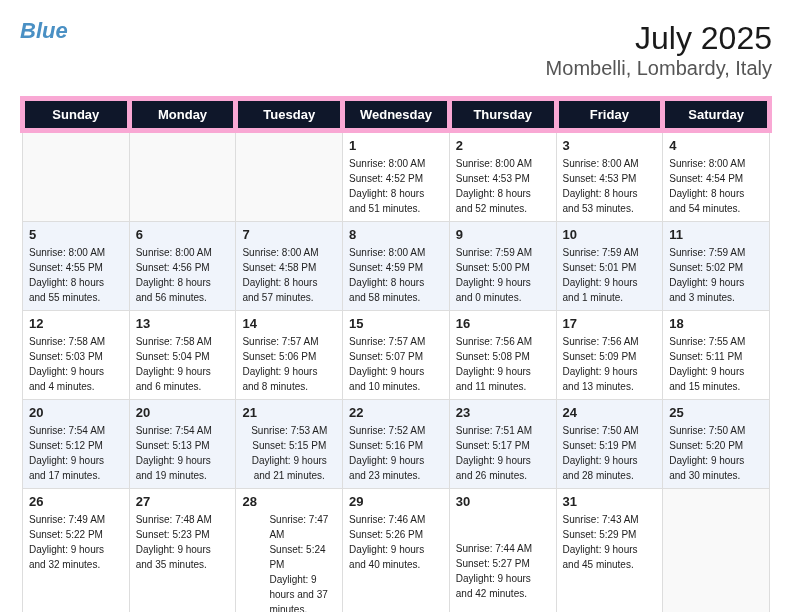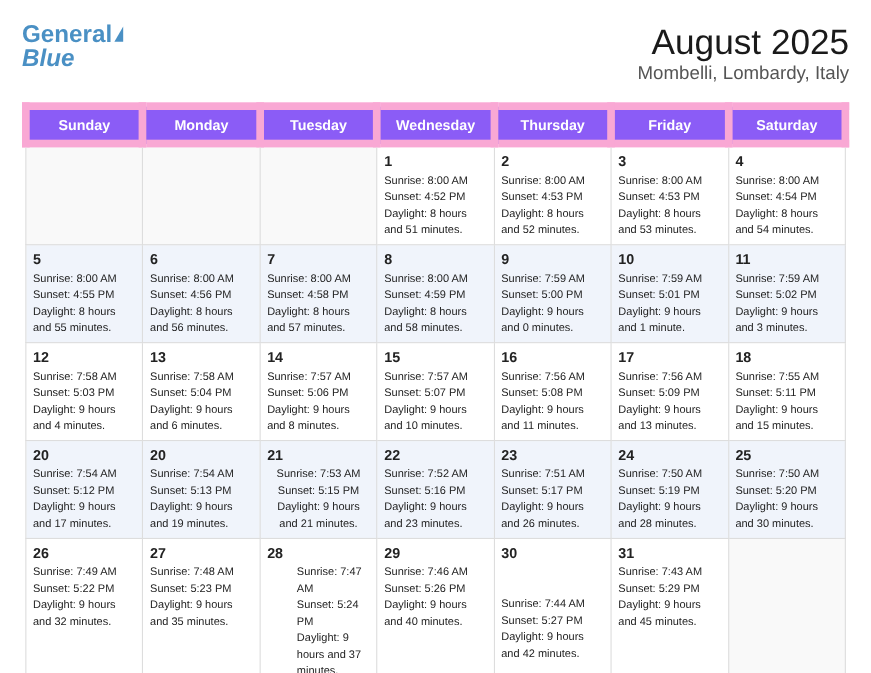--- a/index.html
+++ b/index.html
@@ -45,35 +45,35 @@
     }
     .title-block {
       text-align: right;
     }
     .title-block h1 {
       font-size: 32px;
       color: #1a1a1a;
       font-weight: normal;
     }
     .title-block h2 {
-      font-size: 17px;
+      font-size: 20px;
       color: #555;
       font-weight: normal;
     }
     .calendar {
       width: 100%;
       border-collapse: collapse;
       border: 1px solid #ccc;
     }
     .calendar th {
-      background-color: #8b5cf6;
+      background-color: #0f172a;
       color: #fff;
       padding: 6px 4px;
       font-size: 13px;
-      border: 7px solid #f9a8d4;
+      border: 5px solid #f9a8d4;
     }
     .calendar td {
       vertical-align: top;
       padding: 5px 6px;
       font-size: 10.5px;
       color: #222;
       border: 1px solid #ddd;
       width: calc(100% / 7);
       min-height: 80px;
       background: #fff;
@@ -97,30 +97,24 @@
     }
     tr:nth-child(even) td.empty {
       background-color: #edf1f8;
     }
   </style>
 </head>
 <body>
 
 <div class="header">
   <div class="logo">
-    <div class="logo-row">
-      <span class="logo-text">
-        <span>General</span>
-      </span>
-      <span class="logo-triangle"></span>
-    </div>
     <span class="logo-text" style="color:#4a90c4; font-style: italic;">Blue</span>
   </div>
   <div class="title-block">
-    <h1>August 2025</h1>
+    <h1>July 2025</h1>
     <h2>Mombelli, Lombardy, Italy</h2>
   </div>
 </div>
 
 <table class="calendar">
   <thead>
     <tr>
     <th>Sunday</th>
         <th>Monday</th>
         <th>Tuesday</th>

